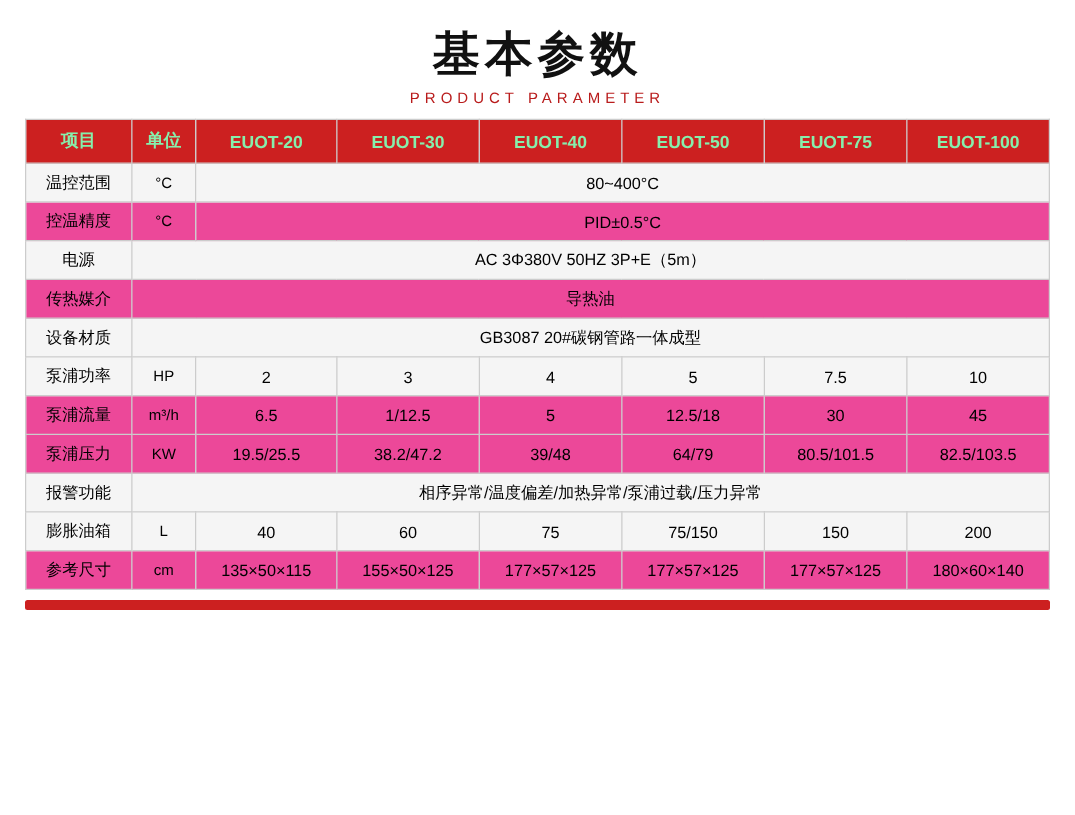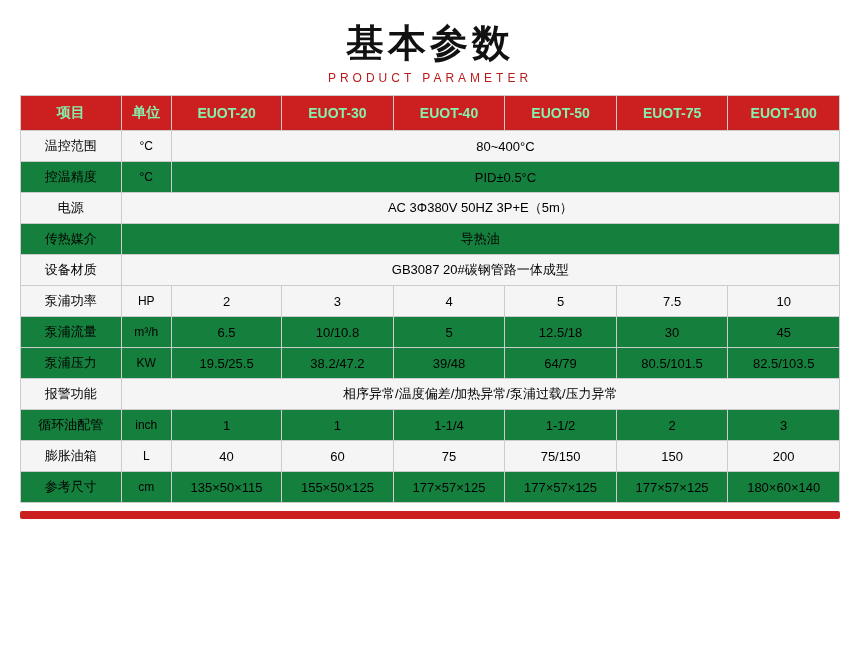--- a/index.html
+++ b/index.html
@@ -46,21 +46,21 @@
       background: #cc2020;
       color: #86efac;
       font-weight: bold;
       font-size: 14px;
       padding: 8px 4px;
     }
     .odd-row {
       background: #f5f5f5;
     }
     .even-row {
-      background: #15803d;
+      background: #ec4899;
     }
     .row-label {
       text-align: center;
       font-weight: normal;
       white-space: nowrap;
     }
     .unit-cell {
       white-space: nowrap;
       font-size: 12px;
     }
@@ -128,49 +128,39 @@
           <td>3</td>
           <td>4</td>
           <td>5</td>
           <td>7.5</td>
           <td>10</td>
         </tr>
         <tr class="even-row">
           <td class="row-label">泵浦流量</td>
           <td class="unit-cell">m³/h</td>
           <td>6.5</td>
-          <td>10/10.8</td>
+          <td>1/12.5</td>
           <td>5</td>
           <td>12.5/18</td>
           <td>30</td>
           <td>45</td>
         </tr>
         <tr class="even-row">
           <td class="row-label">泵浦压力</td>
           <td class="unit-cell">KW</td>
           <td>19.5/25.5</td>
           <td>38.2/47.2</td>
           <td>39/48</td>
           <td>64/79</td>
           <td>80.5/101.5</td>
           <td>82.5/103.5</td>
         </tr>
         <tr class="odd-row">
           <td class="row-label">报警功能</td>
           <td colspan="7" class="span-cell">相序异常/温度偏差/加热异常/泵浦过载/压力异常</td>
-        </tr>
-        <tr class="even-row">
-          <td class="row-label">循环油配管</td>
-          <td class="unit-cell">inch</td>
-          <td>1</td>
-          <td>1</td>
-          <td>1-1/4</td>
-          <td>1-1/2</td>
-          <td>2</td>
-          <td>3</td>
         </tr>
         <tr class="odd-row">
           <td class="row-label">膨胀油箱</td>
           <td class="unit-cell">L</td>
           <td>40</td>
           <td>60</td>
           <td>75</td>
           <td>75/150</td>
           <td>150</td>
           <td>200</td>

